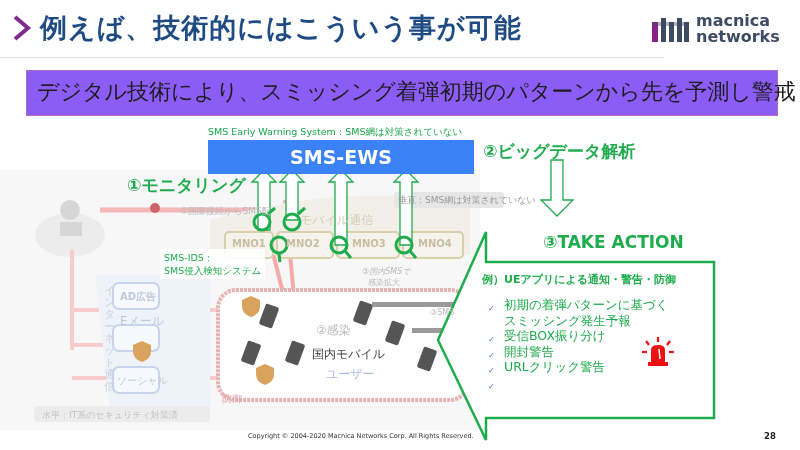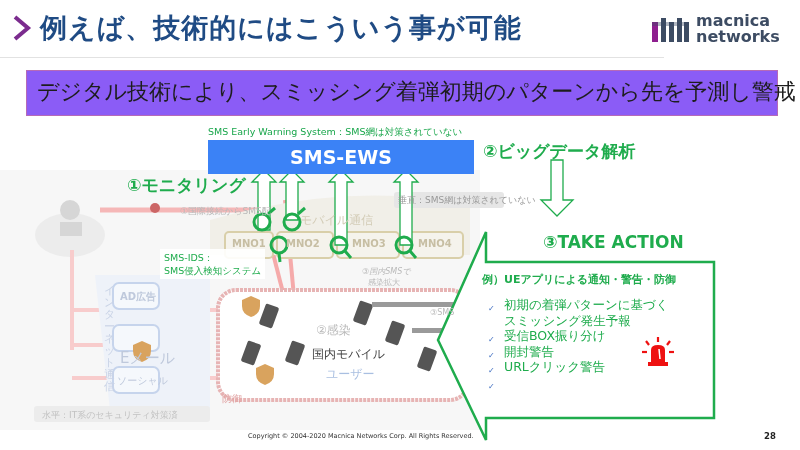--- a/index.html
+++ b/index.html
@@ -152,21 +152,21 @@
 <div class="faded" style="left:232px;top:238px;font-size:10px;font-weight:bold;color:#c7bea3;">MNO1</div>
 <div class="faded" style="left:286px;top:238px;font-size:10px;font-weight:bold;color:#c7bea3;">MNO2</div>
 <div class="faded" style="left:352px;top:238px;font-size:10px;font-weight:bold;color:#c7bea3;">MNO3</div>
 <div class="faded" style="left:418px;top:238px;font-size:10px;font-weight:bold;color:#c7bea3;">MNO4</div>
 <div class="faded" style="left:362px;top:266px;font-size:8px;font-style:italic;">③国内SMSで</div>
 <div class="faded" style="left:368px;top:277px;font-size:8px;">感染拡大</div>
 <div class="faded" style="left:316px;top:322px;font-size:12px;">②感染</div>
 <div class="faded" style="left:430px;top:308px;font-size:8px;">③SMS</div>
 <div class="faded" style="left:104px;top:285px;width:12px;font-size:11px;line-height:12px;white-space:normal;color:#c9d3e6;">インターネット通信</div>
 <div class="faded" style="left:120px;top:290px;font-size:10px;font-weight:bold;color:#bfc9dc;">AD広告</div>
-<div class="faded" style="left:120px;top:349px;font-size:15px;color:#bfc9dc;text-align:right;">Eメール</div>
+<div class="faded" style="left:120px;top:313px;font-size:12px;color:#bfc9dc;text-align:right;">Eメール</div>
 <div class="faded" style="left:117px;top:374px;font-size:10px;color:#bfc9dc;">ソーシャル</div>
 <div class="faded" style="left:312px;top:346px;font-size:12px;color:#404040;">国内モバイル</div>
 <div class="faded" style="left:326px;top:366px;font-size:12px;color:#a9bfe1;">ユーザー</div>
 <div class="faded" style="left:222px;top:392px;font-size:10px;color:#e2a5a5;">防御</div>
 <div class="faded" style="left:42px;top:409px;font-size:9px;color:#c2c2c2;">水平：IT系のセキュリティ対策済</div>
 
 <div class="ews-caption">SMS Early Warning System：SMS網は対策されていない</div>
 <div class="ews-box">SMS-EWS</div>
 
 <div class="label-green lbl-monitor">①モニタリング</div>

